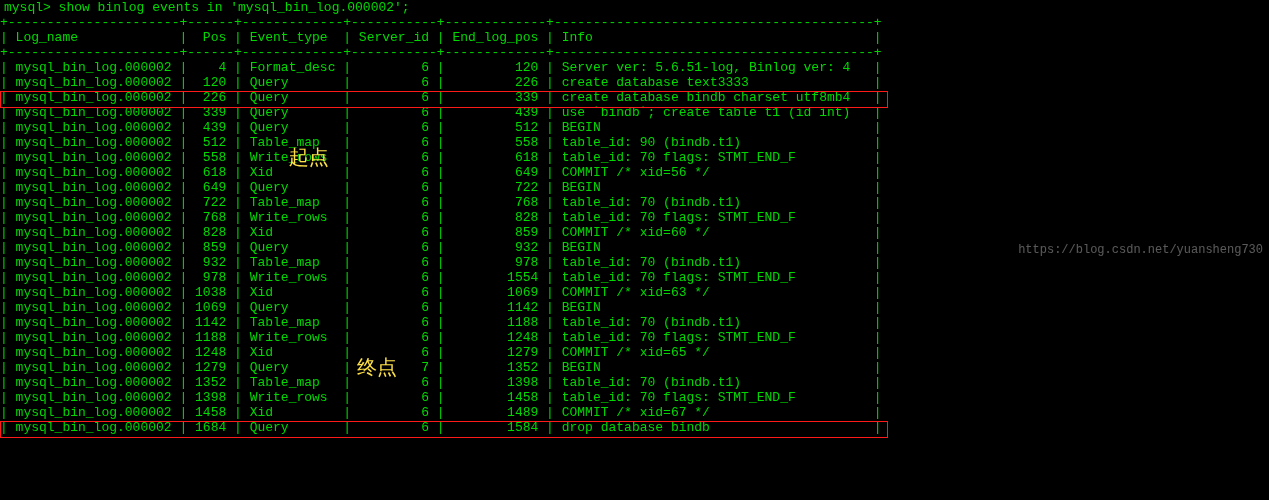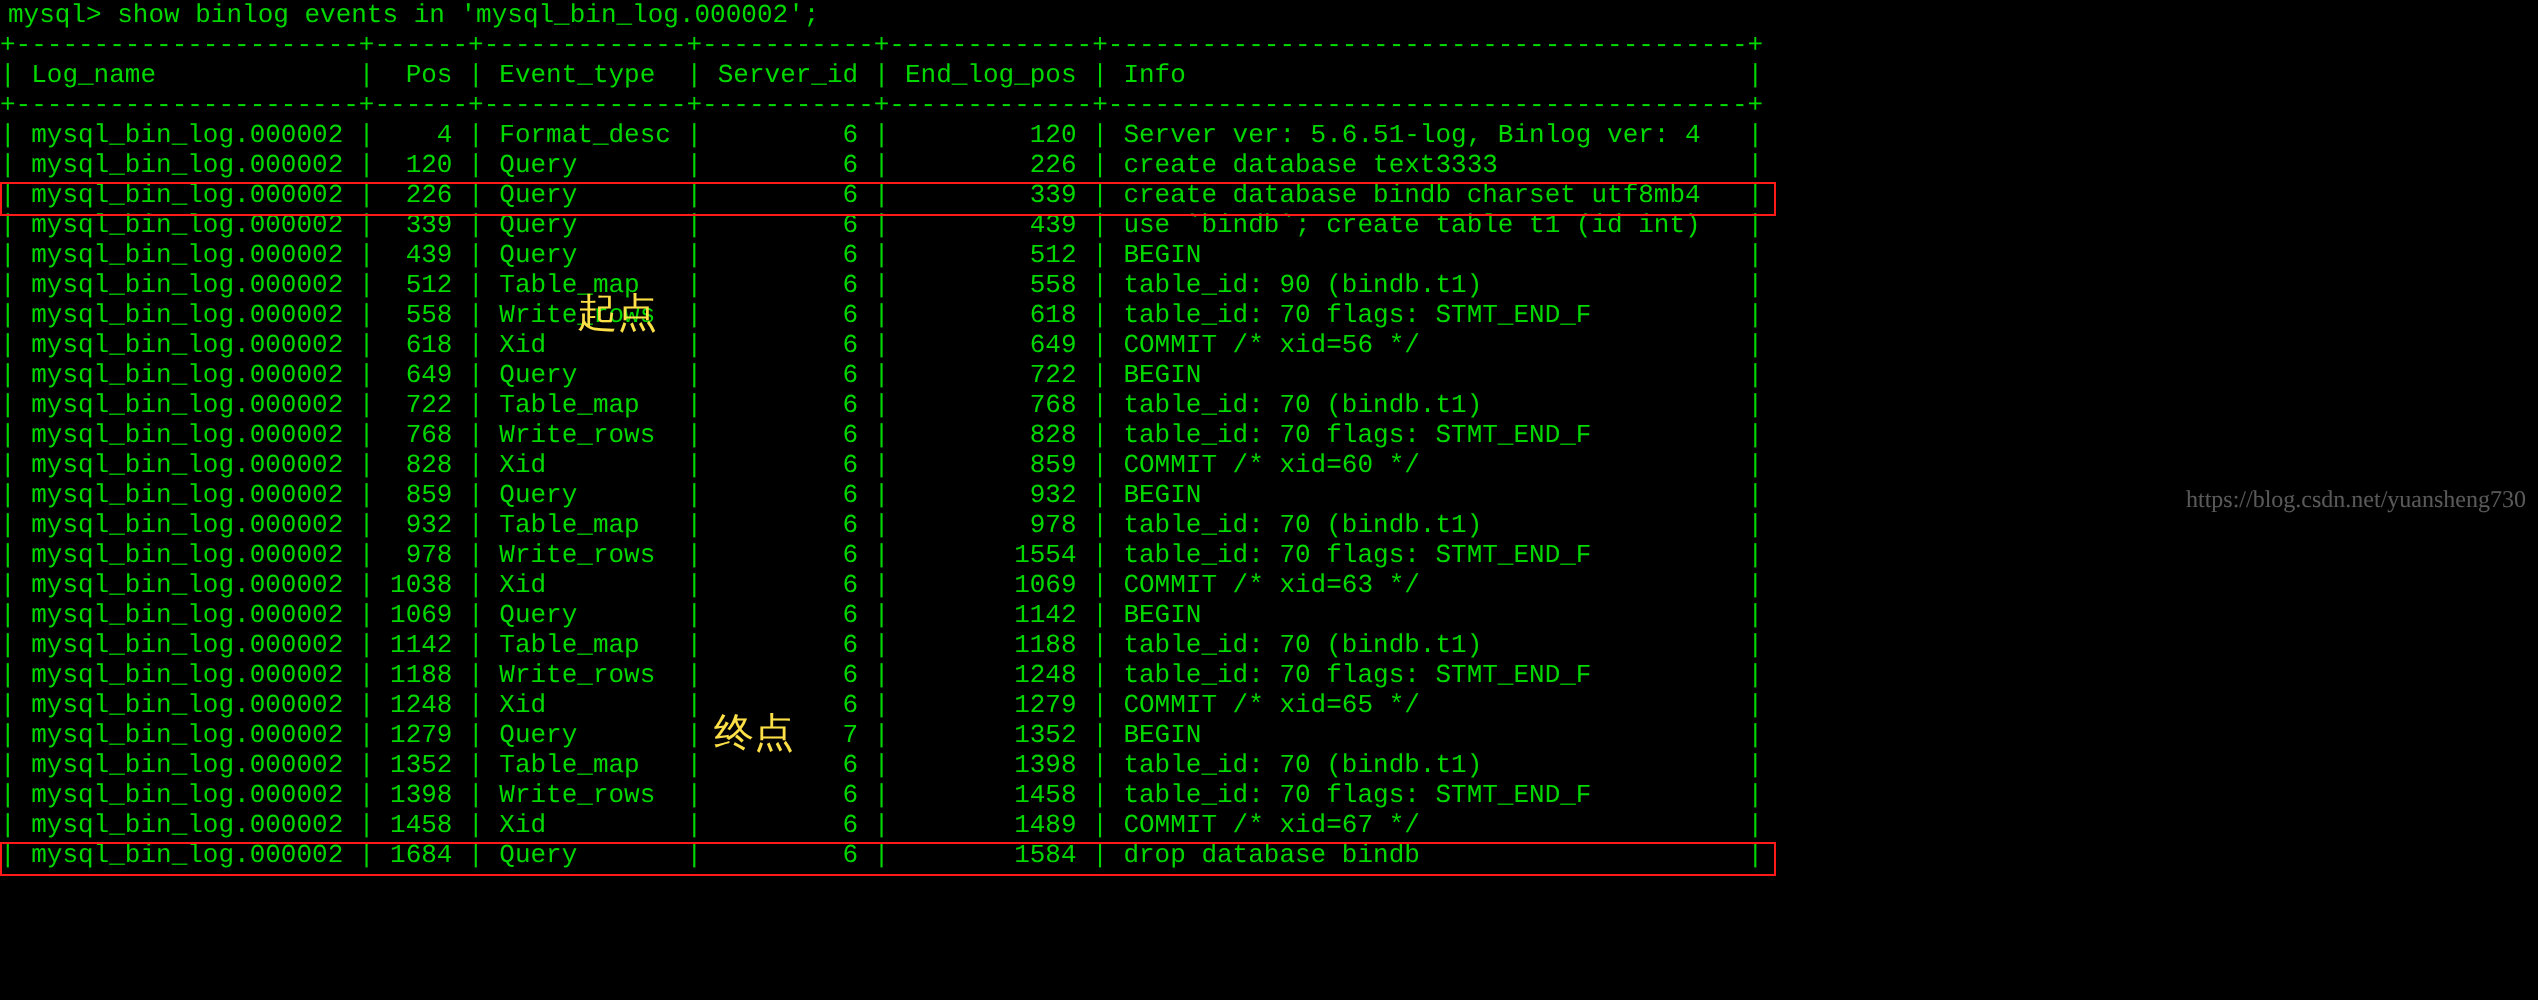--- a/index.html
+++ b/index.html
@@ -15,21 +15,21 @@
     overflow: hidden;
     position: relative;
   }
   .term { white-space: pre; }
   .prompt-line { padding: 2px 4px 0 4px; }
   .sep { color: #00d800; }
   .rowline { display: inline-block; }
   .hl { position: absolute; pointer-events: none; border: 1.5px solid #ff1a1a; box-sizing: border-box; }
   .ann { position: absolute; color: #fde047; font-family: sans-serif; font-size: 20px; pointer-events:none; font-weight: 500;}
   .arrow-svg { position: absolute; pointer-events: none; }
-  .watermark { position: absolute; right: 6px; top: 50%; transform: translateY(-50%); color: rgba(255,255,255,0.35); font-family: Liberation Serif, serif; font-size: 12px; padding-left: 36px; }
+  .watermark { position: absolute; right: 6px; top: 50%; transform: translateY(-50%); color: rgba(255,255,255,0.35); font-family: Liberation Mono, monospace; font-size: 12px; padding-left: 36px; }
 </style>
 </head>
 <body>
 
 <div class="term" id="term"><span class="prompt-line"><span>mysql&gt; </span><span>show binlog events in 'mysql_bin_log.000002';</span></span>
 <span class="sep">+----------------------+------+-------------+-----------+-------------+-----------------------------------------+</span>
 <span>| Log_name             |  Pos | Event_type  | Server_id | End_log_pos | Info                                    |</span>
 <span class="sep">+----------------------+------+-------------+-----------+-------------+-----------------------------------------+</span>
 <span class="rowline">| mysql_bin_log.000002 |    4 | Format_desc |         6 |         120 | Server ver: 5.6.51-log, Binlog ver: 4   |</span>
 <span class="rowline">| mysql_bin_log.000002 |  120 | Query       |         6 |         226 | create database text3333                |</span>

